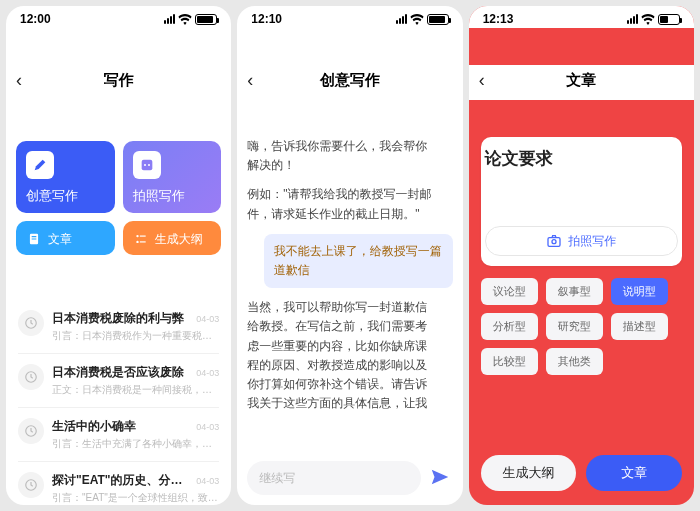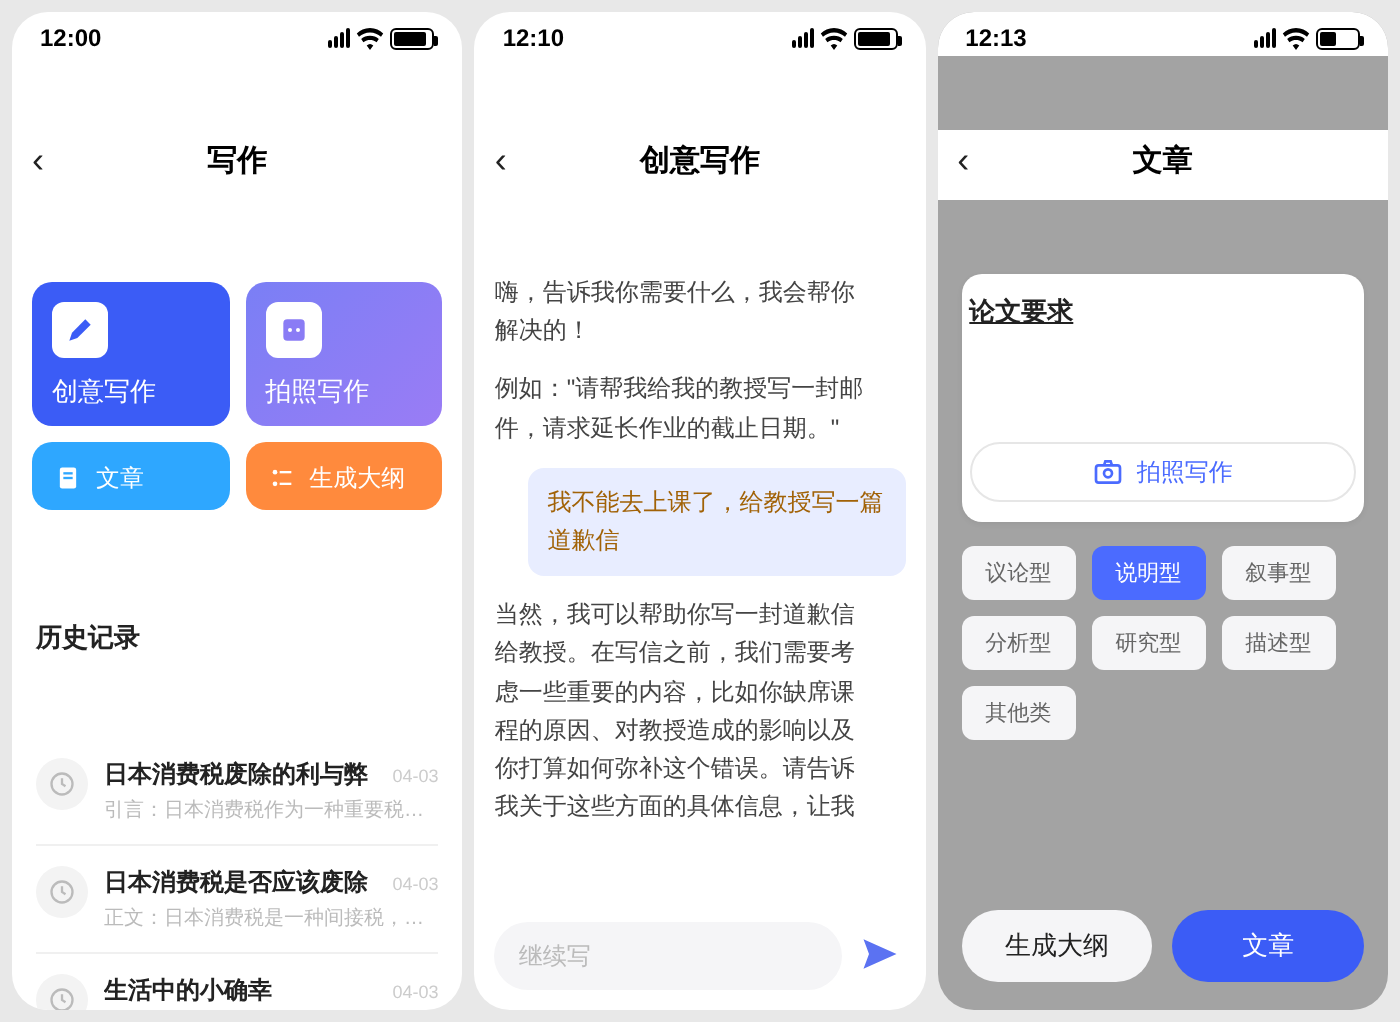--- a/index.html
+++ b/index.html
@@ -81,37 +81,37 @@
   .refresh svg { width:16px; height:16px; stroke:#999; fill:none; stroke-width:2;}
   .inputbar { display:flex; gap:8px; padding:10px; align-items:center; }
   .inputbar .field { flex:1; background:#f5f5f7; border-radius:18px; height:34px;
     display:flex; align-items:center; padding:0 12px; font-size:12px; color:#bbb;}
   .inputbar .send { width:24px; height:24px; }
   .inputbar .send svg { width:22px; height:22px; fill:#5b72f2; }
   
   .s3body { padding:0 12px; flex:1; display:flex; flex-direction:column; }
   .formcard { background:#fff; border-radius:10px; padding:10px 4px;
     box-shadow:0 1px 3px rgba(0,0,0,.06); margin-bottom:12px; }
-  .formlabel { font-size:13px; font-weight:600; margin-bottom:14px; color:#222;text-decoration:underline;}
+  .formlabel { font-size:17px; font-weight:600; margin-bottom:14px; color:#222;}
   .formval { font-size:11px; color:#999; }
   .photo-btn { margin-top:56px; border:1px solid #e6e6e6; border-radius:18px;
     height:30px; display:flex; align-items:center; justify-content:center;
     gap:6px; font-size:12px; color:#4b6bff; font-weight:500;}
   .photo-btn svg { width:16px; height:16px; stroke:#4b6bff; fill:none;
     stroke-width:2; }
   .chips { display:flex; flex-wrap:wrap; gap:8px; }
   .chip { padding:6px 12px; border-radius:6px; font-size:11px;
     background:#f5f5f7; color:#666; }
   .chip.active { background:#4b6bff; color:#fff; }
   .footbtns { display:flex; gap:10px; padding:10px 12px 14px; }
   .fbtn { flex:1; height:36px; border-radius:18px; display:flex;
     align-items:center; justify-content:center; font-size:13px; font-weight:500;}
   .fbtn.ghost { background:#f5f5f7; color:#222; }
   .fbtn.primary { background:#3b5cf6; color:#fff; }
-  .phone.s3 { background:#a3a3a3; }
+  .phone.s3 { background:#ef4444; }
   .phone.s3 .hdr, .phone.s3 .status { background:#fff; }
   .s3 .section-h { padding:14px 4px 8px; }
 </style>
 </head>
 <body>
 
 <div class="phone">
   <div class="status">
     <span>12:00</span>
     <div class="right">
@@ -171,21 +171,20 @@
               <circle cx="6" cy="7" r="2" fill="#fff"></circle>
               <circle cx="6" cy="17" r="2" fill="#fff"></circle>
               <rect x="10" y="6" width="10" height="2" fill="#fff"></rect>
               <rect x="10" y="16" width="10" height="2" fill="#fff"></rect>
             </svg>
         </span>
         <span>生成大纲</span>
       </div>
     </div>
   </div>
-  <div class="section-h">历史记录</div>
   <div class="hist">
     <div class="hitem">
       <div class="hicon">
           <svg viewBox="0 0 24 24">
             <circle cx="12" cy="12" r="9"></circle>
             <path d="M12 7v5l3 2"></path>
           </svg>
         </div>
       <div class="hbody">
         <div class="hhead">
@@ -316,25 +315,26 @@
         <svg viewBox="0 0 24 24">
             <rect x="3" y="7" width="18" height="13" rx="2"></rect>
             <circle cx="12" cy="13" r="3"></circle>
             <path d="M9 7l1-3h4l1 3"></path>
           </svg>
         <span>拍照写作</span>
       </div>
     </div>
     <div class="chips">
       <span class="chip">议论型</span>
+      <span class="chip">叙事型</span>
       <span class="chip active">说明型</span>
-      <span class="chip">叙事型</span>
       <span class="chip">分析型</span>
       <span class="chip">研究型</span>
       <span class="chip">描述型</span>
+      <span class="chip">比较型</span>
       <span class="chip">其他类</span>
     </div>
     <div style="flex:1"></div>
   </div>
   <div class="footbtns">
     <div class="fbtn ghost">生成大纲</div>
     <div class="fbtn primary">文章</div>
   </div>
 </div>
 

